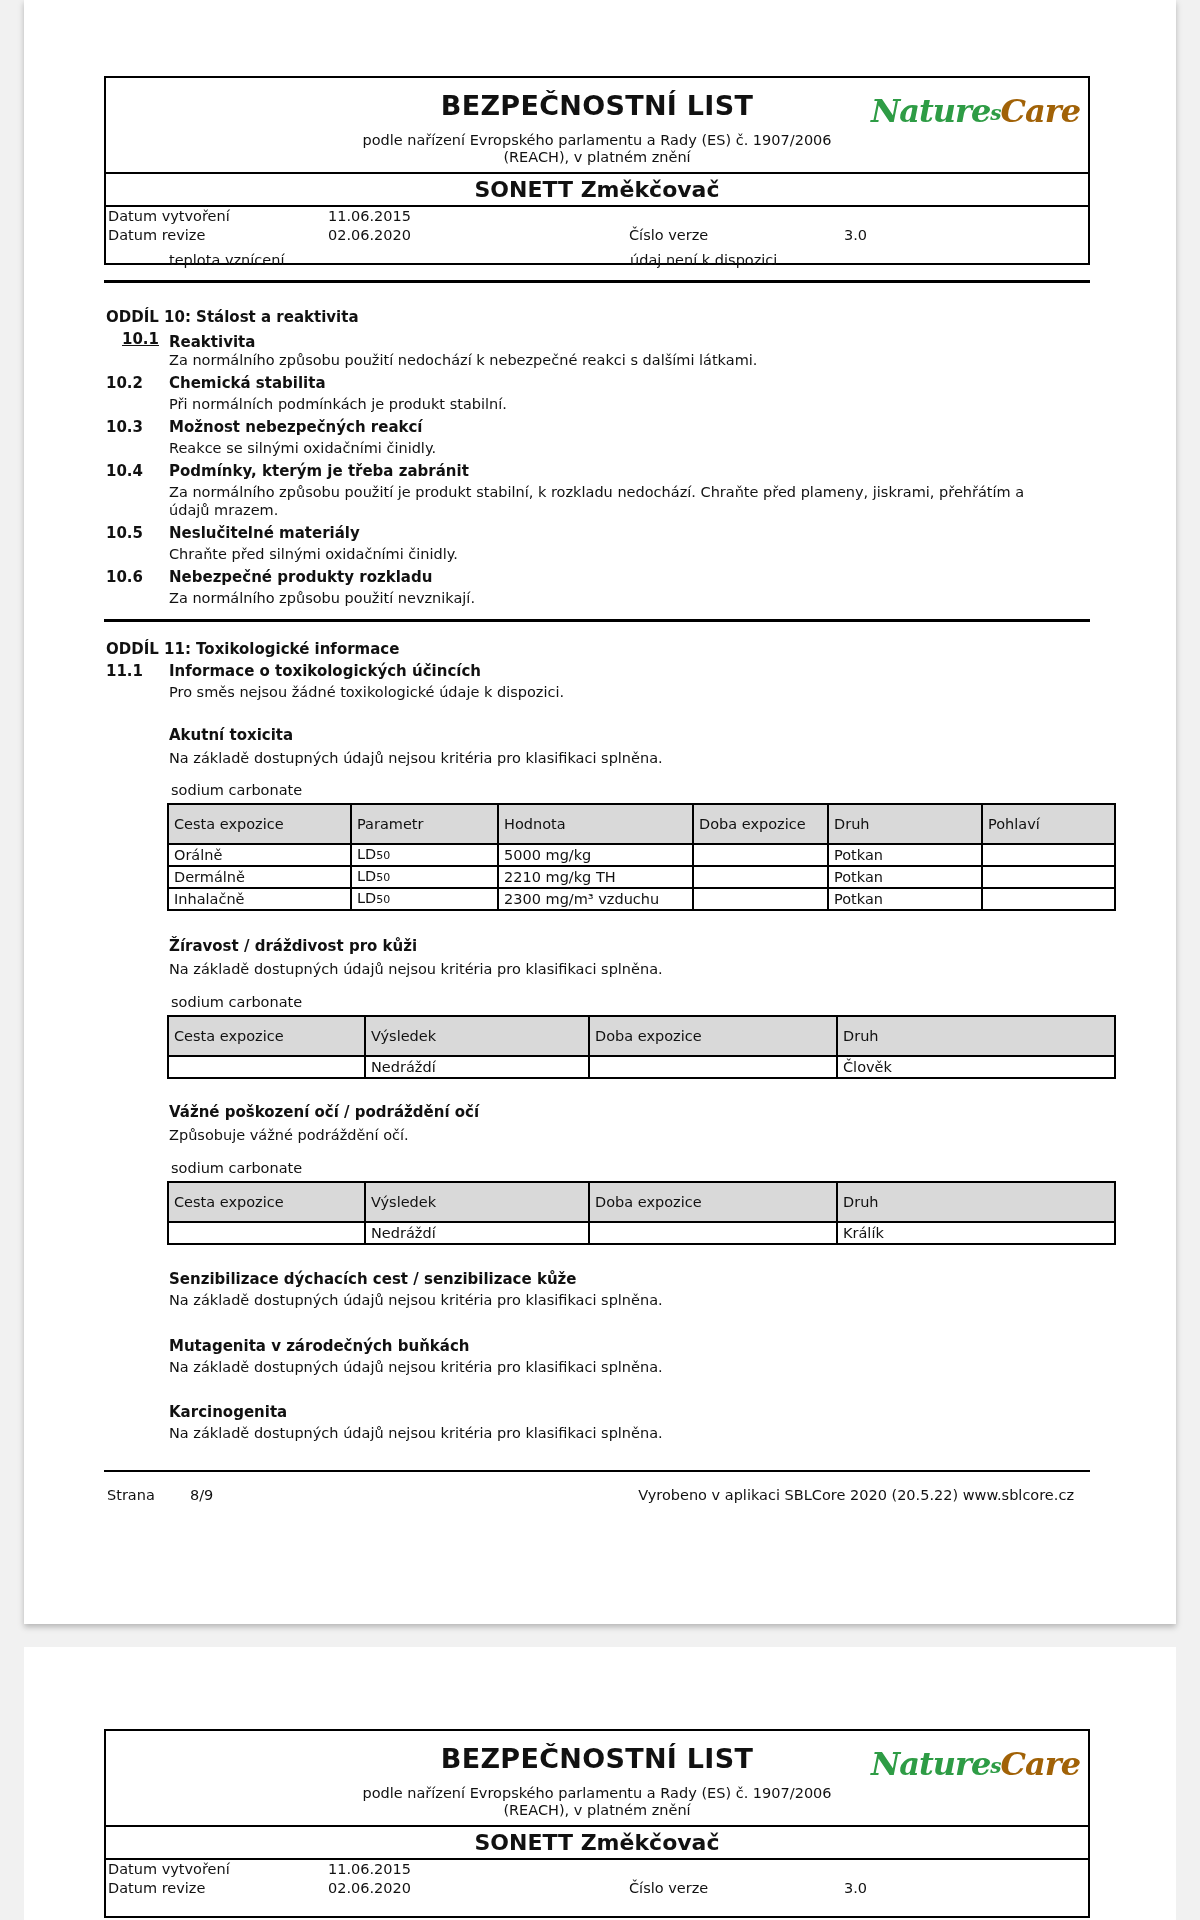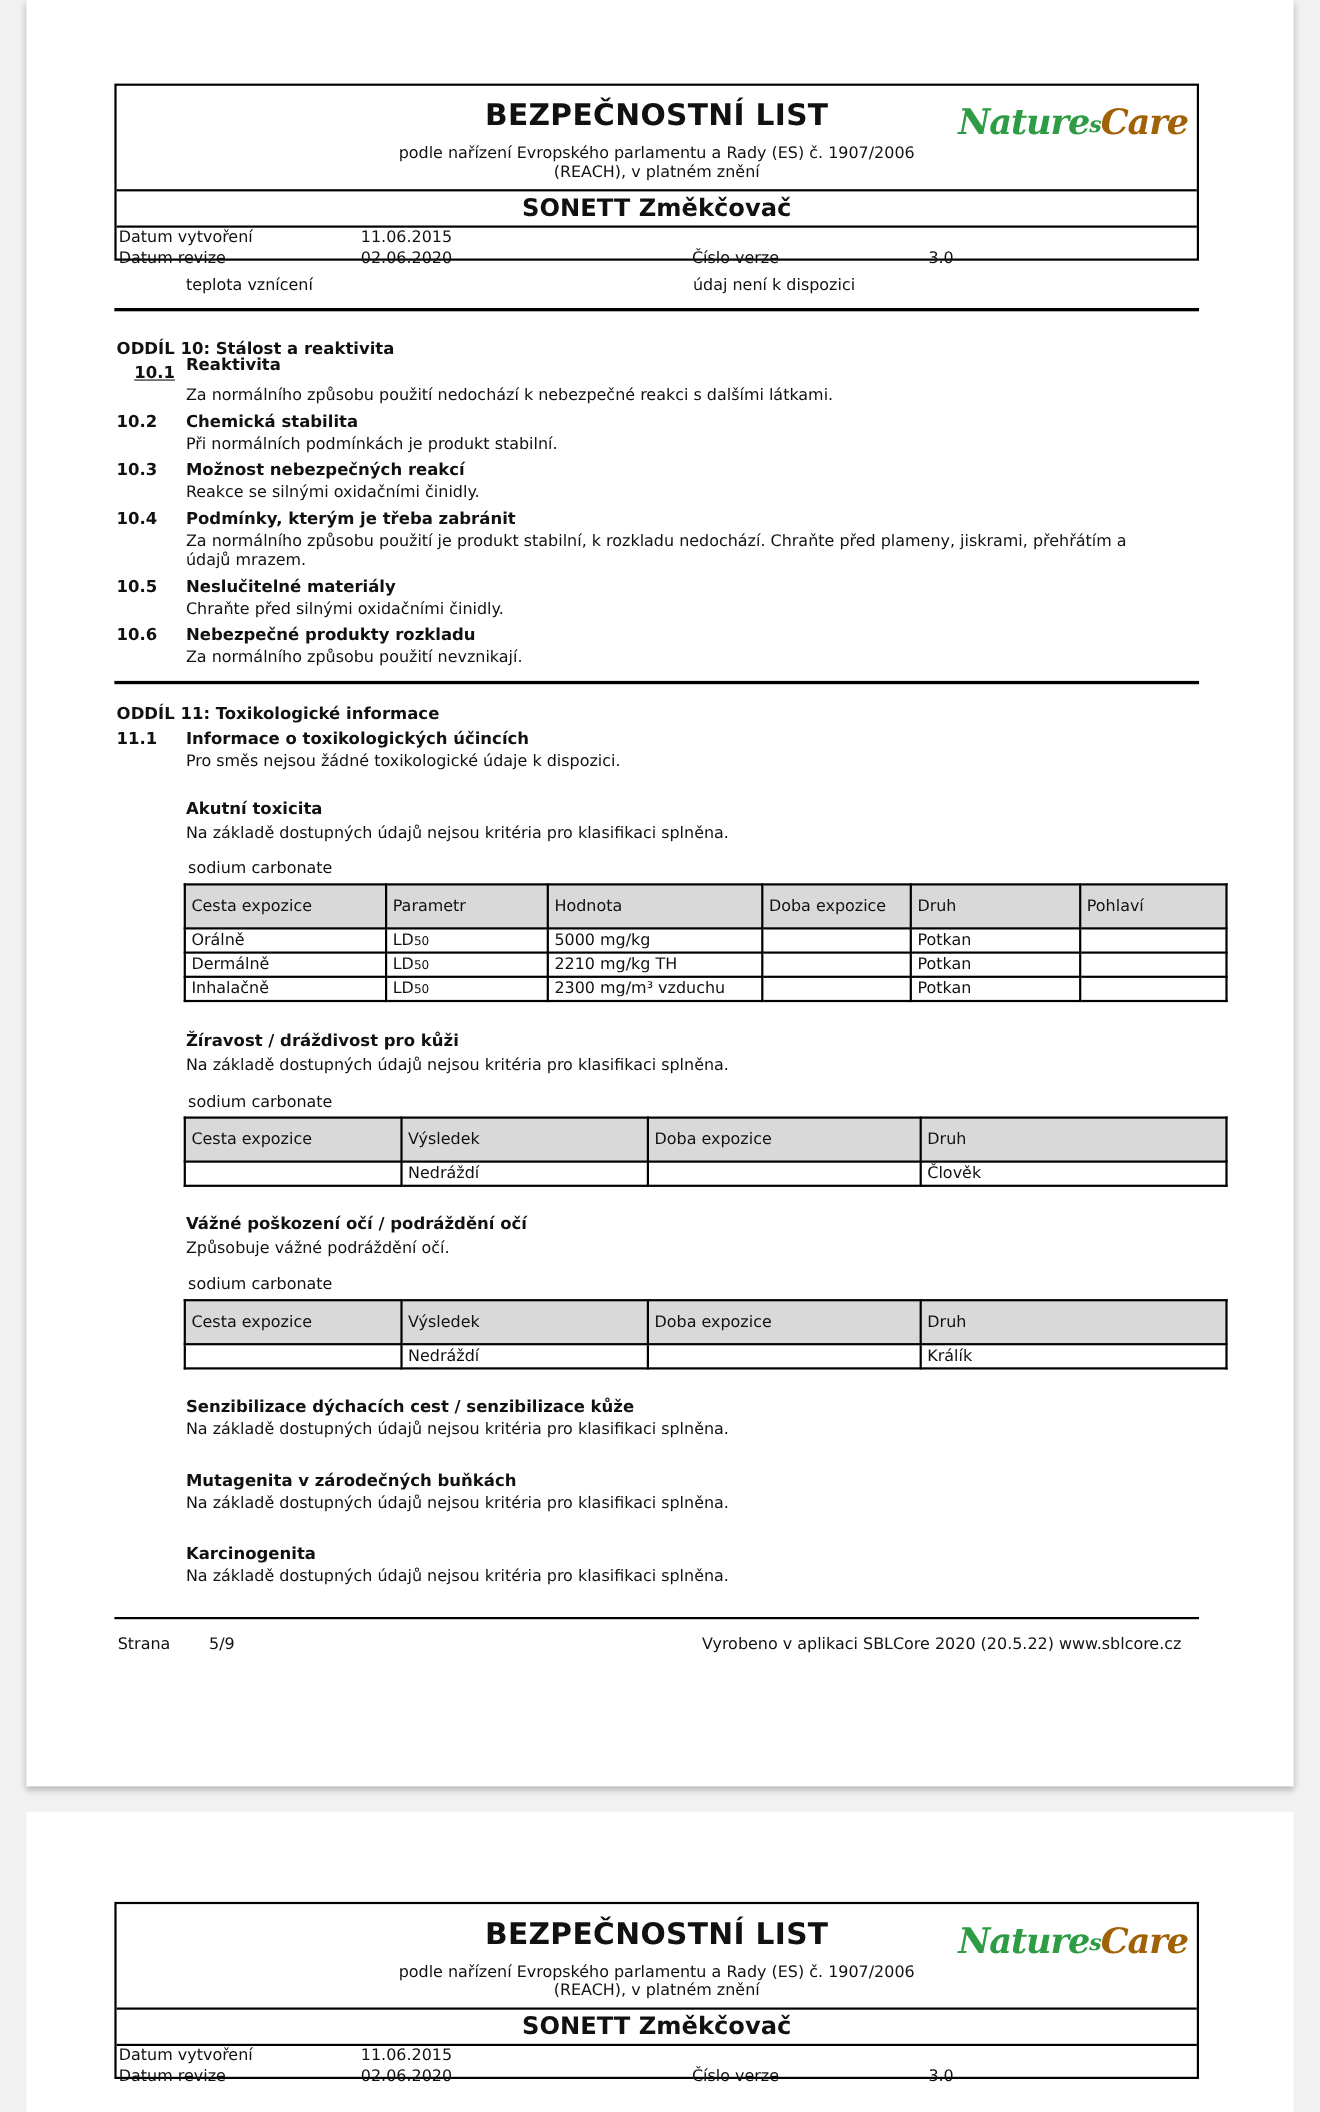--- a/index.html
+++ b/index.html
@@ -8,21 +8,21 @@
   .page { position: absolute; left: 24px; width: 1152px; background: #fff; }
   .page1 { top: 0; height: 1624px; box-shadow: 0 3px 6px rgba(0,0,0,0.25); }
   .page2 { top: 1647px; height: 300px; }
   .abs { position: absolute; white-space: nowrap; }
   .hdr-box { position: absolute; left: 80px; width: 986px; border: 2.5px solid #000; }
   .hdr-top { height: 96px; border-bottom: 2.5px solid #000; position: relative; }
   .hdr-title { position: absolute; left: 0; right: 0; top: 12px; text-align: center; font-weight: bold; font-size: 27px; letter-spacing: 0.3px; }
   .hdr-sub { position: absolute; left: 0; right: 0; top: 54px; text-align: center; font-size: 14.5px; line-height: 17px; }
   .hdr-sub span { display: block; }
   .hdr-prod { height: 33px; border-bottom: 2.5px solid #000; text-align: center; font-weight: bold; font-size: 22px; line-height: 31px; }
-  .hdr-meta { height: 28px; position: relative; font-size: 14.5px; text-decoration: underline; }
+  .hdr-meta { height: 56px; position: relative; font-size: 14.5px; text-decoration: underline; }
   .logo { position: absolute; right: 8px; top: 14px; font-family: "DejaVu Serif", serif; font-style: italic; font-weight: bold; font-size: 32px; color: #2e9c45; letter-spacing: -1px; }
   .logo .s { font-size: 20px; color: #2e9c45; vertical-align: 2px; }
   .logo .care { color: #a16207; }
   .rule { position: absolute; left: 80px; width: 986px; height: 2.5px; background: #000; }
   .sec-title { font-weight: bold; font-size: 15px; }
   .num { font-weight: bold; font-size: 15px; }
   .sub-title { font-weight: bold; font-size: 15px; }
   .txt { font-size: 14.5px; }
   table.tox { position: absolute; border-collapse: collapse; font-size: 14.5px; table-layout: fixed; }
   table.tox td { border: 2px solid #000; padding: 0 5px; height: 22px; line-height: 18px; vertical-align: middle; white-space: nowrap; }
@@ -54,21 +54,21 @@
     </div>
   </div>
 
   <span class="abs txt" style="left:145px; top:252px;">teplota vznícení</span>
   <span class="abs txt" style="left:606px; top:252px;">údaj není k dispozici</span>
   <div class="rule" style="top:280px;"></div>
 
   <span class="abs sec-title" style="left:82px; top:308px;text-align:right;">ODDÍL 10: Stálost a reaktivita</span>
 
   <span class="abs num" style="left:98px; top:330px;text-decoration:underline;">10.1</span>
-  <span class="abs sub-title" style="left:145px; top:322px;">Reaktivita</span>
+  <span class="abs sub-title" style="left:145px; top:333px;">Reaktivita</span>
   <span class="abs txt" style="left:145px; top:352px;">Za normálního způsobu použití nedochází k nebezpečné reakci s dalšími látkami.</span>
 
   <span class="abs num" style="left:82px; top:374px;">10.2</span>
   <span class="abs sub-title" style="left:145px; top:374px;">Chemická stabilita</span>
   <span class="abs txt" style="left:145px; top:396px;">Při normálních podmínkách je produkt stabilní.</span>
 
   <span class="abs num" style="left:82px; top:418px;">10.3</span>
   <span class="abs sub-title" style="left:145px; top:418px;">Možnost nebezpečných reakcí</span>
   <span class="abs txt" style="left:145px; top:440px;">Reakce se silnými oxidačními činidly.</span>
 
@@ -199,21 +199,21 @@
   <span class="abs txt" style="left:145px; top:1292px;">Na základě dostupných údajů nejsou kritéria pro klasifikaci splněna.</span>
 
   <span class="abs sub-title" style="left:145px; top:1337px;">Mutagenita v zárodečných buňkách</span>
   <span class="abs txt" style="left:145px; top:1359px;">Na základě dostupných údajů nejsou kritéria pro klasifikaci splněna.</span>
 
   <span class="abs sub-title" style="left:145px; top:1403px;">Karcinogenita</span>
   <span class="abs txt" style="left:145px; top:1425px;">Na základě dostupných údajů nejsou kritéria pro klasifikaci splněna.</span>
 
   <div class="rule" style="top:1470px; height:2px;"></div>
   <span class="abs txt" style="left:83px; top:1487px;">Strana</span>
-  <span class="abs txt" style="left:166px; top:1487px;">5/9</span>
+  <span class="abs txt" style="left:166px; top:1487px;">8/9</span>
   <span class="abs txt" style="right:102px; top:1487px;">Vyrobeno v aplikaci SBLCore 2020 (20.5.22) www.sblcore.cz</span>
 </div>
 
 <div class="page page2">
   <div class="hdr-box" style="top:82px;">
     <div class="hdr-top">
       <div class="hdr-title">BEZPEČNOSTNÍ LIST</div>
       <div class="hdr-sub">
         <span>podle nařízení Evropského parlamentu a Rady (ES) č. 1907/2006</span>
         <span>(REACH), v platném znění</span>

